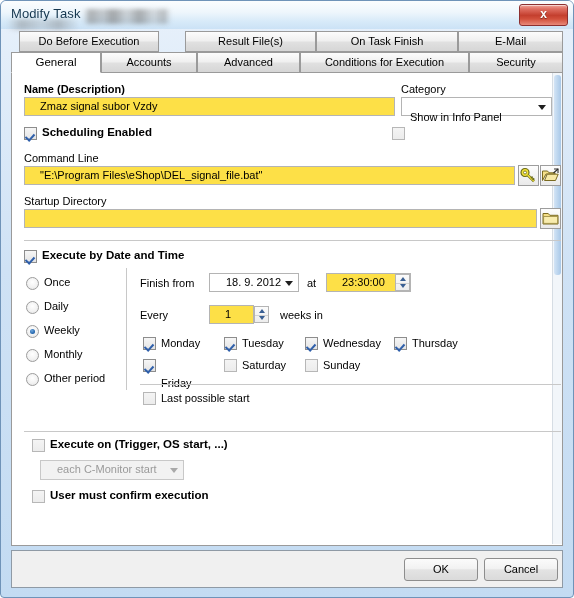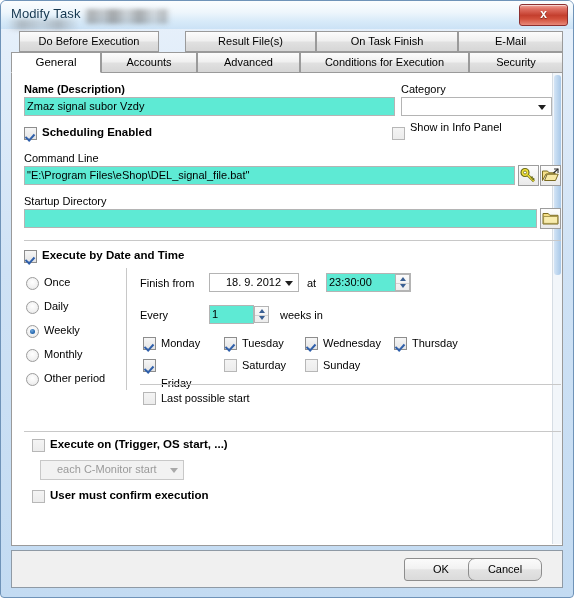--- a/index.html
+++ b/index.html
@@ -150,25 +150,25 @@
     font-size: 11px;
     color: #000;
     white-space: nowrap;
   }
   .lbl.bold { font-weight: bold; }
 
   .textbox {
     position: absolute;
     box-sizing: border-box;
     border: 1px solid #b4b4b4;
-    background: #5eead4;
+    background: #fde047;
     font-size: 11px;
     color: #000;
     line-height: 17px;
-    padding-left: 2px;
+    padding-left: 15px;
     overflow: hidden;
     white-space: nowrap;
     cursor: text;
   }
 
   .combo {
     position: absolute;
     box-sizing: border-box;
     border: 1px solid #b4b4b4;
     background: #ffffff;
@@ -348,21 +348,21 @@
     <div class="lbl" style="left:389px; top:10px;">Category</div>
     <div class="combo" style="left:389px; top:24px; width:151px; height:19px;">
       <span></span>
       <span class="arrow"></span>
     </div>
 
     <div class="cb checked" style="left:12px; top:54px;"></div>
     <div class="lbl bold" style="left:30px; top:53px; font-size:11.5px;">Scheduling Enabled</div>
 
     <div class="cb disabled" style="left:380px; top:54px;"></div>
-    <div class="lbl" style="left:398px; top:48px;">Show in Info Panel</div>
+    <div class="lbl" style="left:398px; top:38px;">Show in Info Panel</div>
 
     <div class="lbl" style="left:12px; top:79px;">Command Line</div>
     <div class="textbox" style="left:12px; top:93px; width:491px; height:19px;">"E:\Program Files\eShop\DEL_signal_file.bat"</div>
     <div class="toolbtn" style="left:506px; top:92px; width:21px; height:21px;">
       <svg width="19" height="19" viewBox="0 0 19 19">
         <circle cx="6" cy="6.5" r="4" fill="#f2e23a" stroke="#6b6b1a" stroke-width="1.2"></circle>
         <circle cx="6" cy="6.5" r="1.5" fill="#ffffff" stroke="#6b6b1a" stroke-width="0.8"></circle>
         <path d="M8.6 9 L15 15.2" stroke="#6b6b1a" stroke-width="2.6" fill="none"></path>
         <path d="M8.6 9 L15 15.2" stroke="#f2e23a" stroke-width="1.4" fill="none"></path>
         <path d="M12 12.2 L13.6 10.6" stroke="#6b6b1a" stroke-width="1.6"></path>
@@ -465,16 +465,16 @@
       <span class="arrow"></span>
     </div>
 
     <div class="cb disabled" style="left:20px; top:417px;"></div>
     <div class="lbl bold" style="left:38px; top:416px; font-size:11.5px;">User must confirm execution</div>
 
   </div>
 
   <div id="bottombar">
     <div class="dlgbtn" style="left:392px;">OK</div>
-    <div class="dlgbtn" style="left:456px;border-radius:7px;">Cancel</div>
+    <div class="dlgbtn" style="left:472px;">Cancel</div>
   </div>
 
 </div>
 
 </body></html>

